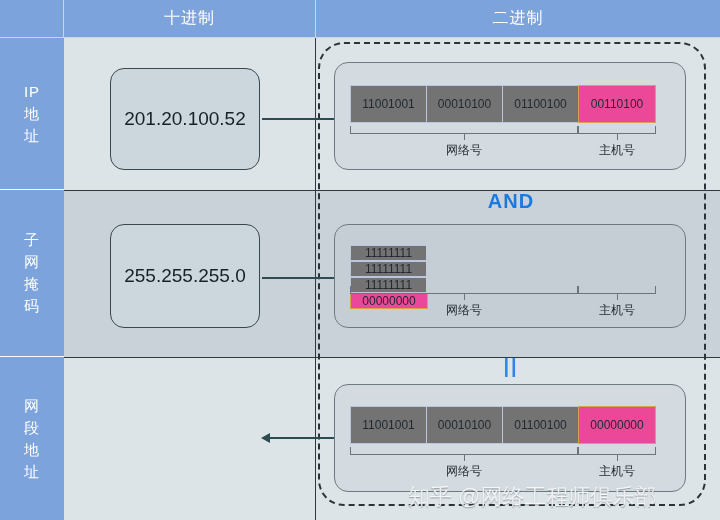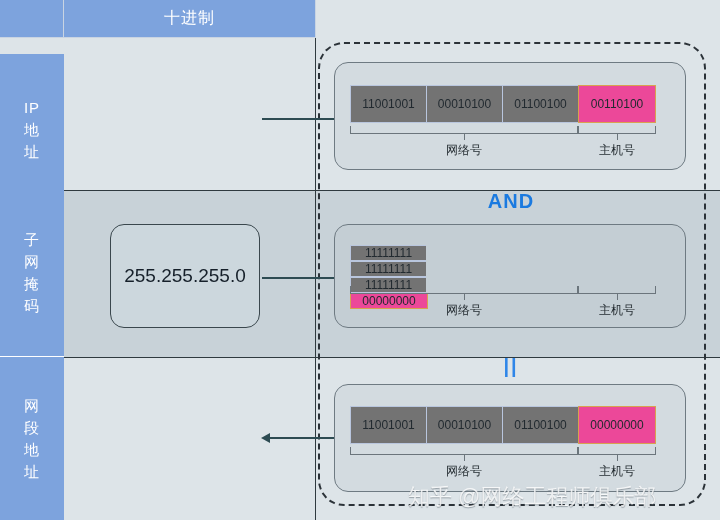--- a/index.html
+++ b/index.html
@@ -166,30 +166,31 @@
     pointer-events: none;
   }
 </style>
 </head>
 <body>
 
 <div id="root">
 
   <div class="hdr hdr-corner"></div>
   <div class="hdr hdr-dec">十进制</div>
+  <div class="hdr hdr-bin">二进制</div>
 
   <div class="rowbg a" style="top:38px;height:152px;"></div>
   <div class="rowbg b" style="top:190px;height:167px;"></div>
   <div class="rowbg a" style="top:357px;height:163px;"></div>
 
   <div class="rowline dark" style="top:190px;"></div>
   <div class="rowline dark" style="top:357px;"></div>
   <div class="vsep"></div>
 
-  <div class="sidelabel" style="top:54px;height:152px;justify-content:center;">
+  <div class="sidelabel" style="top:38px;height:152px;justify-content:center;">
     <div>
       <span>IP</span>
       <span>地</span>
       <span>址</span>
     </div>
   </div>
   <div class="sidelabel" style="top:190px;height:167px;">
     <div>
       <span>子</span>
       <span>网</span>
@@ -201,20 +202,21 @@
     <div>
       <span>网</span>
       <span>段</span>
       <span>地</span>
       <span>址</span>
     </div>
   </div>
 
   <div class="dashbox" style="left:318px;top:42px;width:388px;height:464px;"></div>
 
+  <div class="decbox plain" style="left:110px;top:68px;width:150px;height:102px;">201.20.100.52</div>
 
   <div class="arrow-line" style="left:262px;top:118px;width:80px;"></div>
   <div class="arrow-head right" style="left:340px;top:114px;"></div>
 
   <div class="binpanel" style="left:334px;top:62px;width:352px;height:108px;"></div>
   <div class="bincells" style="left:350px;top:85px;">
     <div class="bincell">11001001</div>
     <div class="bincell">00010100</div>
     <div class="bincell">01100100</div>
     <div class="bincell host">00110100</div>

